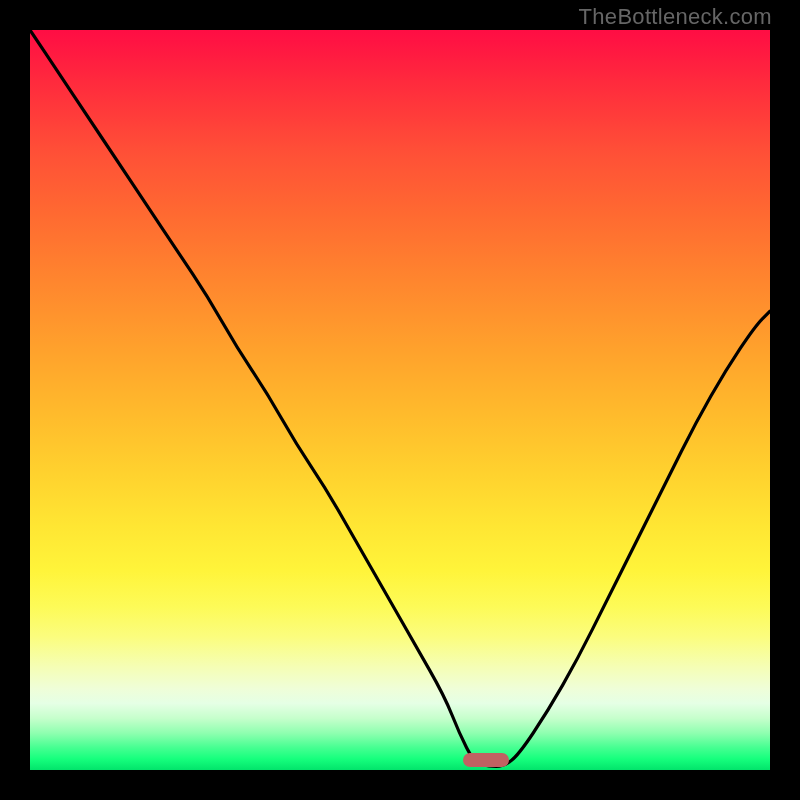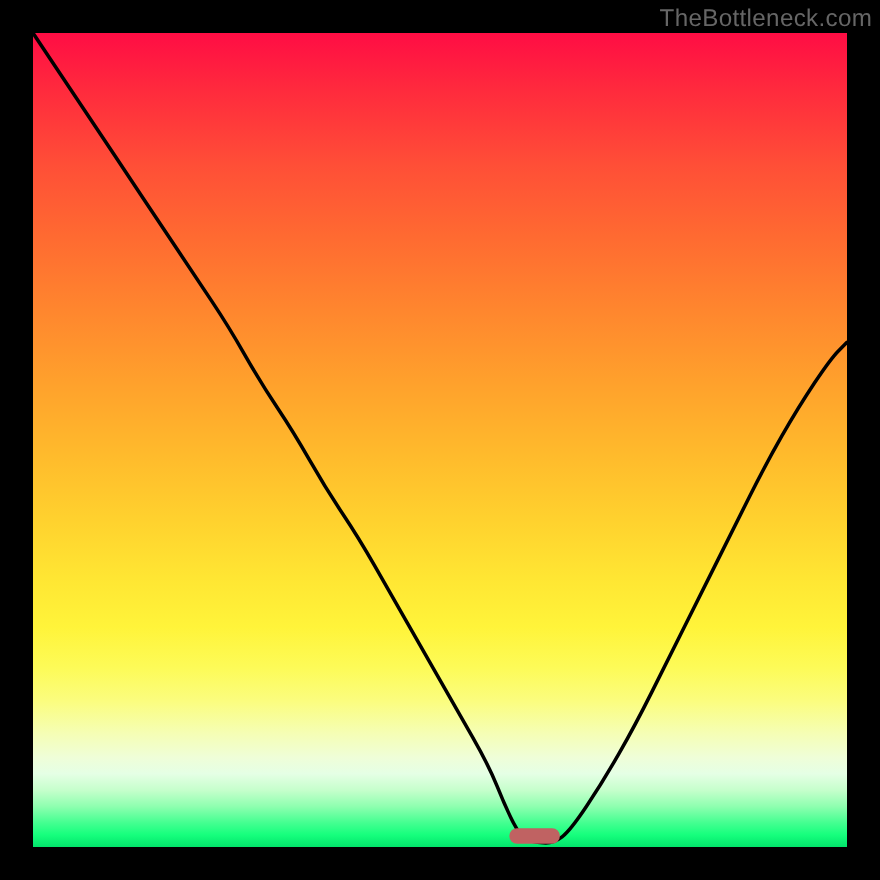--- a/index.html
+++ b/index.html
@@ -13,21 +13,21 @@
   }
   .frame {
     position: relative;
     width: 800px;
     height: 800px;
     background: #000;
   }
   .watermark {
     position: absolute;
     top: 4px;
-    right: 7px;
+    right: 28px;
     color: #666;
     font-size: 22px;
     font-weight: 500;
     letter-spacing: 0.3px;
     z-index: 10;
   }
   .plot-area {
     position: absolute;
     left: 30px;
     top: 30px;

